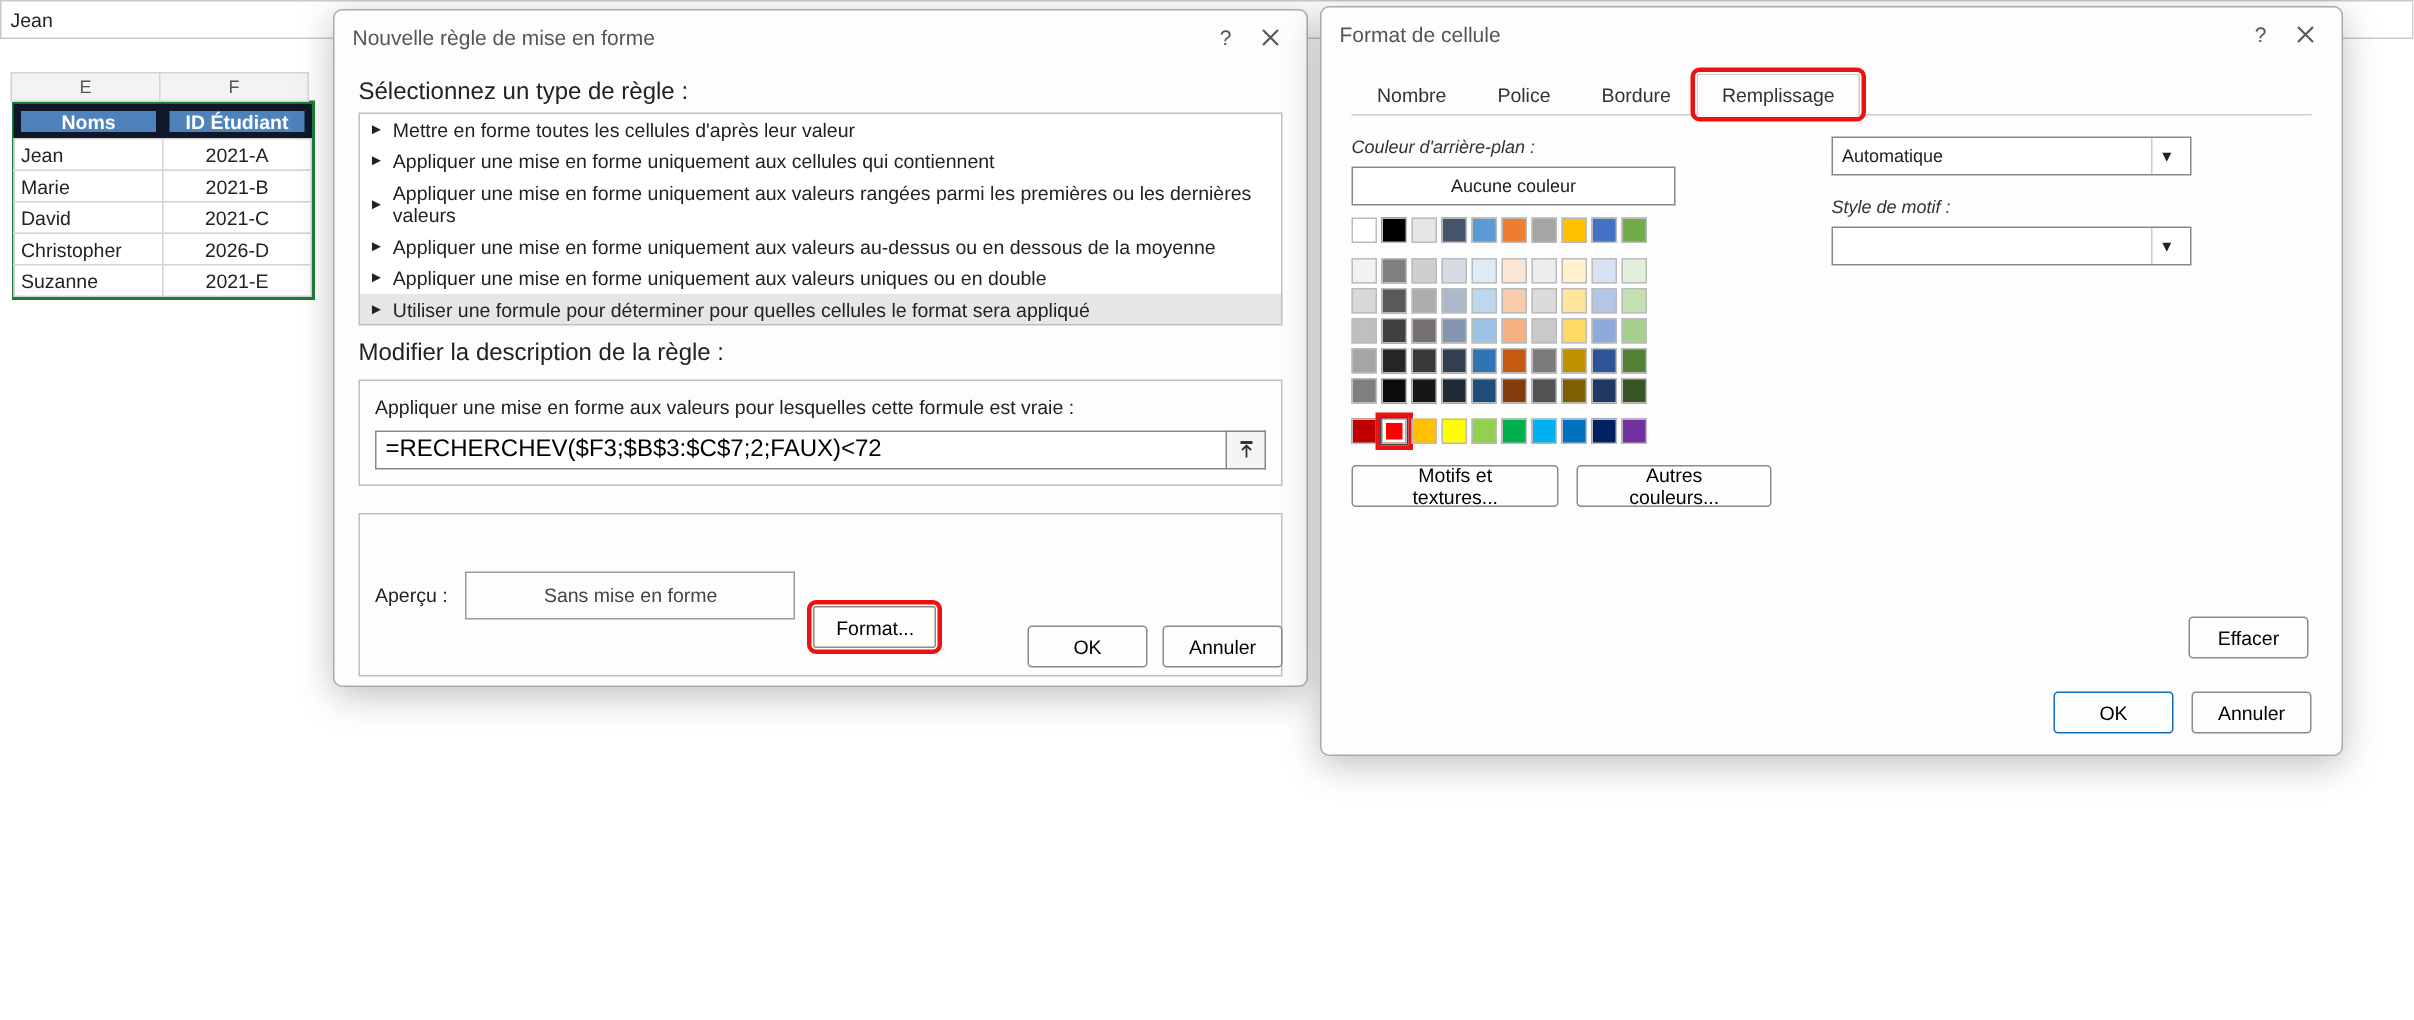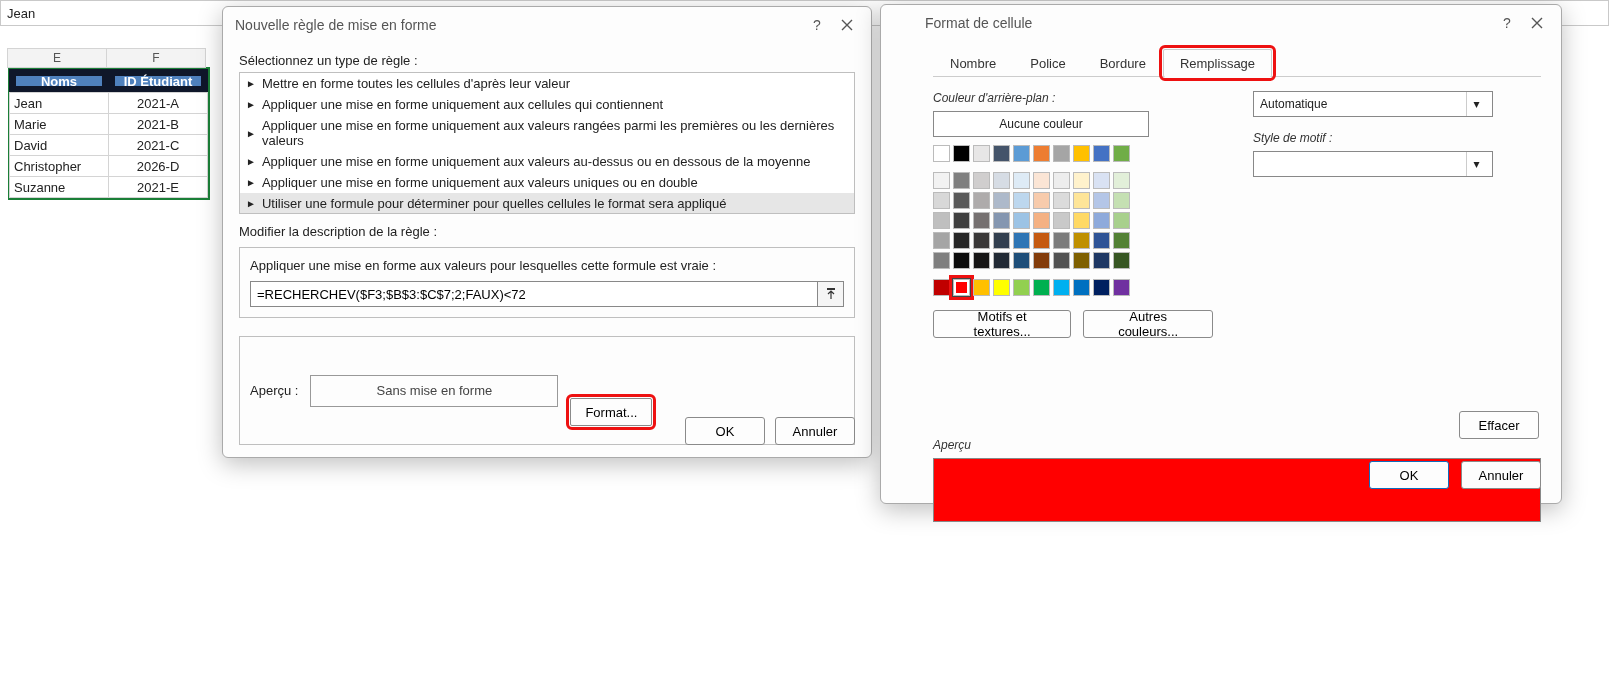--- a/index.html
+++ b/index.html
@@ -5,51 +5,51 @@
   * { box-sizing: border-box; font-family: "Segoe UI", Tahoma, sans-serif; }
   body { margin:0; background:#fff; font-size:13px; color:#222; width:1609px; height:680px; position:relative; overflow:hidden;}
   
   .formula-bar { position:absolute; top:0; left:0; right:0; height:26px; border:1px solid #c9c9c9; background:#fff; display:flex; align-items:center; padding:0 6px;}
   
   .sheet { position:absolute; top:48px; left:8px; }
   .col-headers { display:flex; }
   .col-header { width:100px; height:20px; background:#f3f3f3; border:1px solid #d4d4d4; display:flex; justify-content:center; align-items:center; color:#555; font-size:12px; margin-left:-1px;}
   .table { border:2px solid #1a7f37; margin-top:-1px;}
   .data-header { display:flex; }
-  .th { width:100px; height:24px; background:#4f81bd; color:#fff; font-weight:bold; display:flex; justify-content:center; align-items:center; border:7px solid #0f172a; margin-left:-1px;}
+  .th { width:100px; height:24px; background:#4f81bd; color:#fff; font-weight:bold; display:flex; justify-content:center; align-items:center; border:5px solid #0f172a; margin-left:-1px;}
   .tr { display:flex; }
   .td { width:100px; height:22px; border:1px solid #d4d4d4; padding:0 4px; display:flex; align-items:center; margin-left:-1px; margin-top:-1px; background:#fff;}
   .td.center{ justify-content:center;}
   
   .dialog { position:absolute; background:#fdfdfd; border:1px solid #aaa; border-radius:6px; box-shadow:0 6px 24px rgba(0,0,0,.25);}
   .titlebar { height:36px; display:flex; align-items:center; padding:0 12px; color:#555; font-size:14px;}
   .titlebar .spacer{flex:1;}
   .winbtn { width:24px; height:24px; display:flex; align-items:center; justify-content:center; color:#555; margin-left:6px;}
   .winbtn svg{width:12px;height:12px;}
   
   #rule-dialog { top:6px; left:222px; width:650px; height:452px;}
   #rule-dialog .body{ padding:6px 16px 12px 16px;}
-  .label { font-size:13px; margin:4px 0;}
+  .label { font-size:16px; margin:4px 0;}
   .rule-list { border:1px solid #bfbfbf; background:#fff; height:142px; overflow:hidden;}
   .rule-item { padding:3px 6px; font-size:13px; display:flex; align-items:center; gap:6px; cursor:default;}
   .rule-item.selected { background:#e6e6e6;}
   .arrow { font-size:10px;}
   .edit-box { margin-top:8px; border:1px solid #bfbfbf; padding:10px;}
   .bold { font-weight:normal;}
   .formula-row { display:flex; margin-top:8px;}
-  .formula-input{ flex:1; height:26px; border:1px solid #888; padding:0 6px; font-size:13px;}
+  .formula-input{ flex:1; height:26px; border:1px solid #888; padding:0 6px; font-size:16px;}
   .ref-btn { width:26px; height:26px; border:1px solid #888; border-left:none; display:flex; align-items:center; justify-content:center; background:#f5f5f5;}
   .preview-row { display:flex; align-items:center; gap:12px; margin-top:18px; border:1px solid #bfbfbf; padding:18px 10px;}
-  .preview-box { border:1px solid #999; width:248px; height:32px; display:flex; align-items:center; justify-content:center; color:#444;}
+  .preview-box { border:1px solid #999; width:220px; height:32px; display:flex; align-items:center; justify-content:center; color:#444;}
   .btn { height:28px; min-width:80px; padding:0 14px; border:1px solid #8a8a8a; background:#fdfdfd; border-radius:3px; font-size:13px; display:inline-flex; align-items:center; justify-content:center;}
   .btn.primary{ border:1.5px solid #0f6cbd;}
   .highlight-red-frame{ outline:3px solid #e11; outline-offset:1px; border-radius:2px;margin-top:43px;}
   .dlg-buttons { position:absolute; bottom:12px; right:16px; display:flex; gap:10px;}
   
-  #format-dialog { top:4px; left:880px; width:682px; height:500px;padding-left:32px;}
+  #format-dialog { top:4px; left:880px; width:682px; height:500px;}
   #format-dialog .body{ padding:4px 20px 12px 20px;}
   .tabs { display:flex; gap:0; border-bottom:1px solid #ccc; height:32px; align-items:flex-end;}
   .tab { padding:6px 16px; font-size:13px; color:#333; border:1px solid transparent; border-bottom:none; position:relative; top:1px;}
   .tab.active { border-color:#ccc; background:#fdfdfd;}
   .pane { display:flex; gap:40px; padding-top:14px;}
   .left-col{ flex:0 0 280px;}
   .right-col{ flex:1;}
   .sub-label{ font-size:12px; color:#333; margin-bottom:6px;font-style:italic;}
   .nocolor-btn{ width:216px; height:26px; border:1px solid #888; background:#fff; display:flex; align-items:center; justify-content:center; font-size:12px;}
   .swatch-grid{ margin-top:8px;}
@@ -294,24 +294,20 @@
           <span>Automatique</span>
           <span class="chev">▾</span>
         </div>
         <div class="sub-label" style="margin-top:14px;">Style de motif :</div>
         <div class="dropdown">
           <span></span>
           <span class="chev">▾</span>
         </div>
       </div>
     </div>
-    <div class="preview-area">
-      <div class="sub-label">Aperçu</div>
-      <div class="fill-preview"></div>
-    </div>
     <div class="right-btns">
       <button class="btn underline-first">Effacer</button>
     </div>
     <div class="format-dlg-buttons">
       <button class="btn primary">OK</button>
       <button class="btn">Annuler</button>
     </div>
   </div>
 </div>
 

